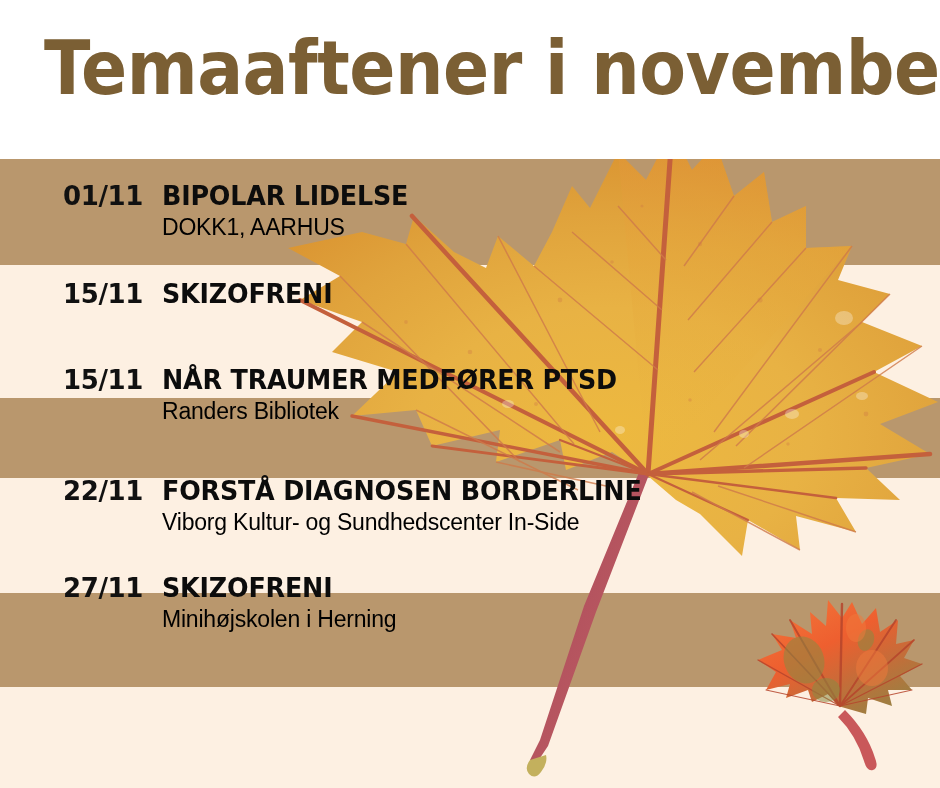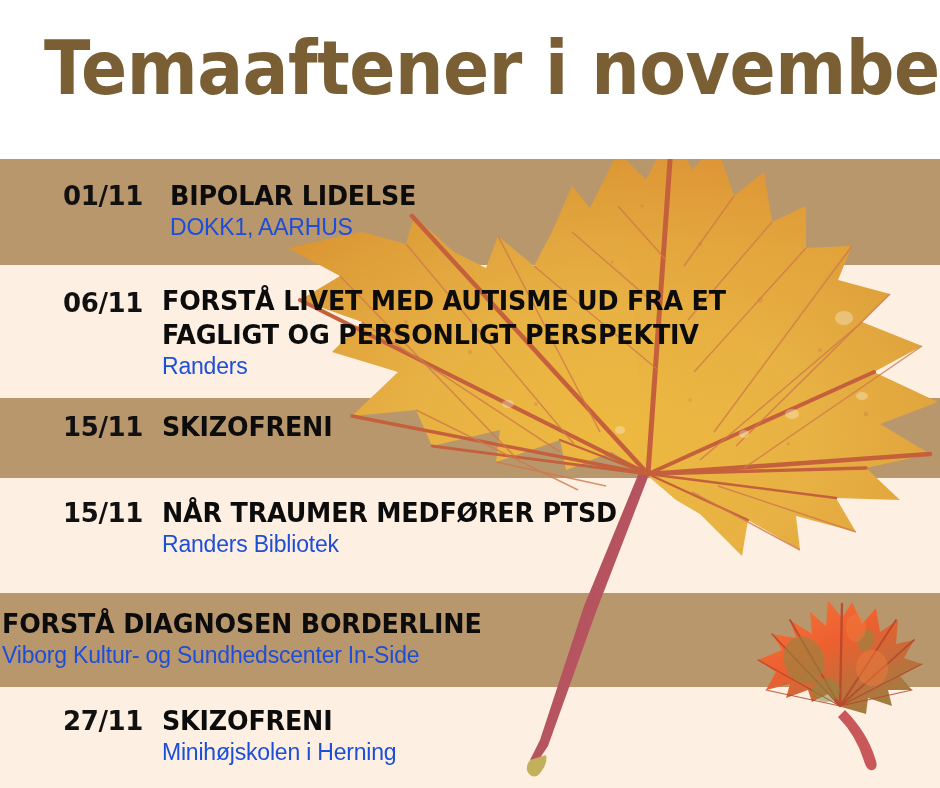--- a/index.html
+++ b/index.html
@@ -98,21 +98,21 @@
     font-family: "DejaVu Sans", sans-serif;
     font-weight: bold;
     font-size: 27px;
     line-height: 34px;
     letter-spacing: -0.2px;
     transform: scaleX(0.94);
     transform-origin: left top;
     white-space: pre-line;
   }
   .row-venue {
-    color: #1d4ed8;
+    color: #000000;
     font-family: "Liberation Sans", sans-serif;
     font-weight: normal;
     font-size: 23px;
     line-height: 28px;
     letter-spacing: -0.2px;
     white-space: nowrap;
   }
 
   
   #row-1 { height: 106px; padding-top: 20px; }
@@ -314,49 +314,42 @@
         </g>
         <g fill="#f07a3c" opacity="0.5">
           <ellipse cx="872" cy="668" rx="16" ry="18"></ellipse>
           <ellipse cx="856" cy="628" rx="10" ry="14"></ellipse>
         </g>
       </g>
     </svg>
   </div>
 
   <div id="text-layer">
-    <div class="row" id="row-1t" style="height:106px;padding-top:20px;gap:8px;">
+    <div class="row" id="row-1t" style="height:106px;padding-top:20px;">
       <div class="row-date" style="padding-top:2px;">01/11</div>
       <div class="row-body">
         <div class="row-title">BIPOLAR LIDELSE</div>
         <div class="row-venue">DOKK1, AARHUS</div>
       </div>
     </div>
-    <div class="row" id="row-2t" style="height:133px;padding-top:19px;">
-      <div class="row-date" style="padding-top:4px;">06/11</div>
-      <div class="row-body">
-        <div class="row-title">FORSTÅ LIVET MED AUTISME UD FRA ET
-FAGLIGT OG PERSONLIGT PERSPEKTIV</div>
-        <div class="row-venue">Randers</div>
-      </div>
-    </div>
     <div class="row" id="row-3t" style="height:80px;padding-top:12px;">
       <div class="row-date" style="padding-top:2px;">15/11</div>
       <div class="row-body">
         <div class="row-title">SKIZOFRENI</div>
       </div>
     </div>
     <div class="row" id="row-4t" style="height:115px;padding-top:18px;">
       <div class="row-date" style="padding-top:2px;">15/11</div>
       <div class="row-body">
         <div class="row-title">NÅR TRAUMER MEDFØRER PTSD</div>
         <div class="row-venue">Randers Bibliotek</div>
       </div>
     </div>
     <div class="row" id="row-5t" style="height:94px;padding-top:14px;">
+      <div class="row-date" style="padding-top:2px;">22/11</div>
       <div class="row-body">
         <div class="row-title">FORSTÅ DIAGNOSEN BORDERLINE</div>
         <div class="row-venue">Viborg Kultur- og Sundhedscenter In-Side</div>
       </div>
     </div>
     <div class="row" id="row-6t" style="height:100px;padding-top:17px;">
       <div class="row-date" style="padding-top:2px;">27/11</div>
       <div class="row-body">
         <div class="row-title">SKIZOFRENI</div>
         <div class="row-venue">Minihøjskolen i Herning</div>

